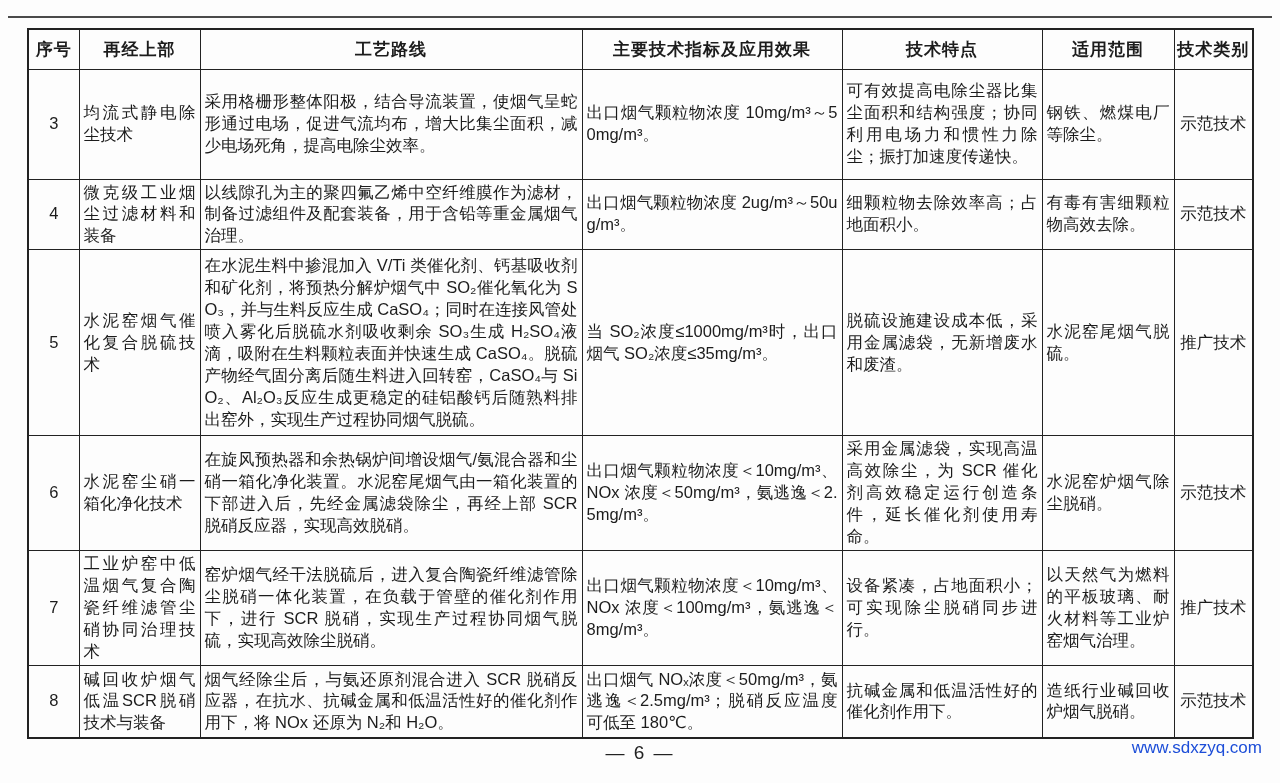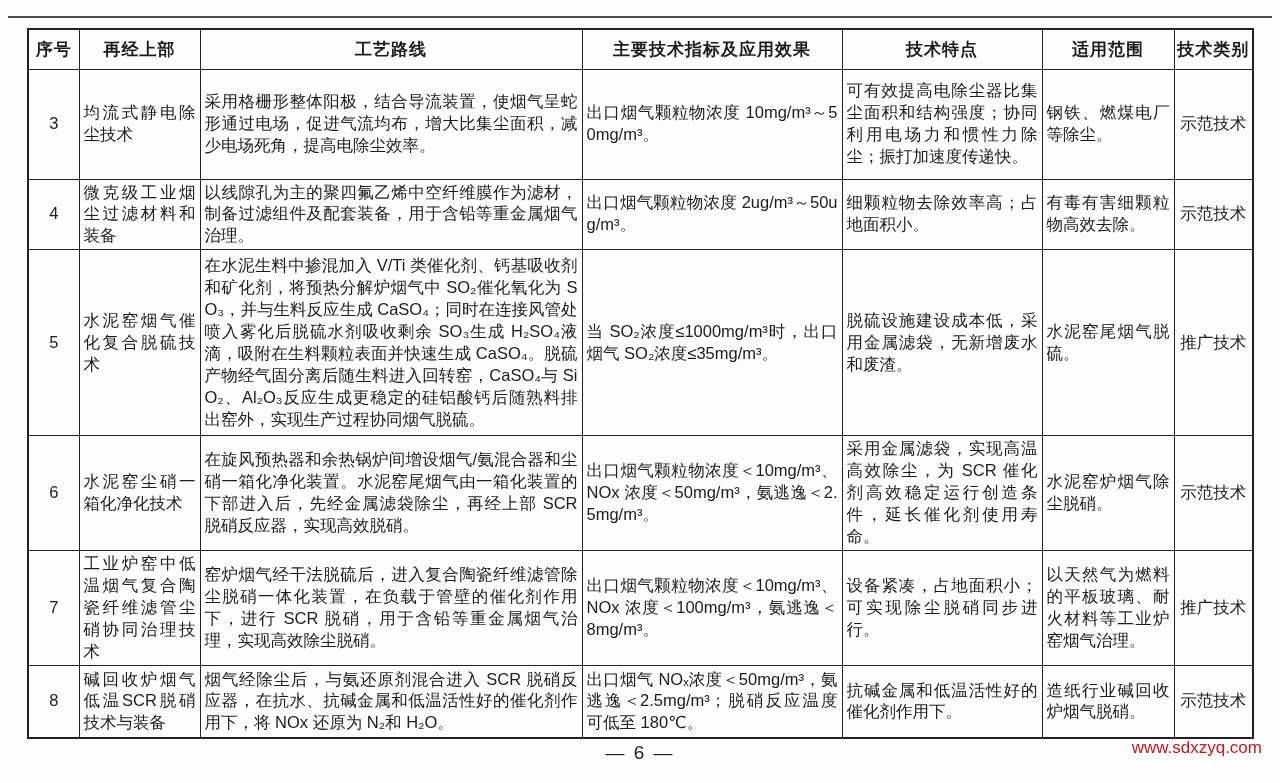--- a/index.html
+++ b/index.html
@@ -65,21 +65,21 @@
     text-align: center;
     font-size: 19px;
     color: #222;
     letter-spacing: 2px;
   }
   .watermark {
     position: absolute;
     right: 18px;
     top: 738px;
     font-size: 17px;
-    color: #b91c1c;
+    color: #1d4ed8;
   }
 </style>
 </head>
 <body>
 
 <div class="page">
   <div class="top-rule"></div>
 
   <table class="catalog">
     <colgroup>
@@ -135,21 +135,21 @@
         <td class="c-name">水泥窑尘硝一箱化净化技术</td>
         <td class="c-process">在旋风预热器和余热锅炉间增设烟气/氨混合器和尘硝一箱化净化装置。水泥窑尾烟气由一箱化装置的下部进入后，先经金属滤袋除尘，再经上部 SCR 脱硝反应器，实现高效脱硝。</td>
         <td class="c-ind">出口烟气颗粒物浓度＜10mg/m³、NOx 浓度＜50mg/m³，氨逃逸＜2.5mg/m³。</td>
         <td class="c-feat">采用金属滤袋，实现高温高效除尘，为 SCR 催化剂高效稳定运行创造条件，延长催化剂使用寿命。</td>
         <td class="c-scope">水泥窑炉烟气除尘脱硝。</td>
         <td class="c-cat">示范技术</td>
       </tr>
       <tr class="r7">
         <td class="c-no">7</td>
         <td class="c-name">工业炉窑中低温烟气复合陶瓷纤维滤管尘硝协同治理技术</td>
-        <td class="c-process">窑炉烟气经干法脱硫后，进入复合陶瓷纤维滤管除尘脱硝一体化装置，在负载于管壁的催化剂作用下，进行 SCR 脱硝，用于含铅等重金属烟气治理，实现高效除尘脱硝。</td>
+        <td class="c-process">窑炉烟气经干法脱硫后，进入复合陶瓷纤维滤管除尘脱硝一体化装置，在负载于管壁的催化剂作用下，进行 SCR 脱硝，实现生产过程协同烟气脱硫，实现高效除尘脱硝。</td>
         <td class="c-ind">出口烟气颗粒物浓度＜10mg/m³、NOx 浓度＜100mg/m³，氨逃逸＜8mg/m³。</td>
         <td class="c-feat">设备紧凑，占地面积小；可实现除尘脱硝同步进行。</td>
         <td class="c-scope">以天然气为燃料的平板玻璃、耐火材料等工业炉窑烟气治理。</td>
         <td class="c-cat">推广技术</td>
       </tr>
       <tr class="r8">
         <td class="c-no">8</td>
         <td class="c-name">碱回收炉烟气低温SCR脱硝技术与装备</td>
         <td class="c-process">烟气经除尘后，与氨还原剂混合进入 SCR 脱硝反应器，在抗水、抗碱金属和低温活性好的催化剂作用下，将 NOx 还原为 N₂和 H₂O。</td>
         <td class="c-ind">出口烟气 NOₓ浓度＜50mg/m³，氨逃逸＜2.5mg/m³；脱硝反应温度可低至 180℃。</td>

